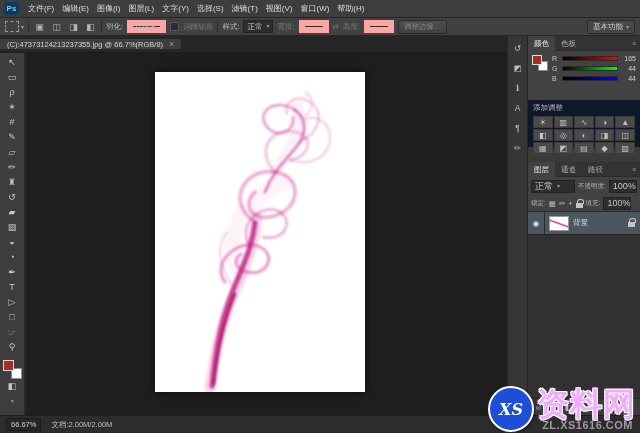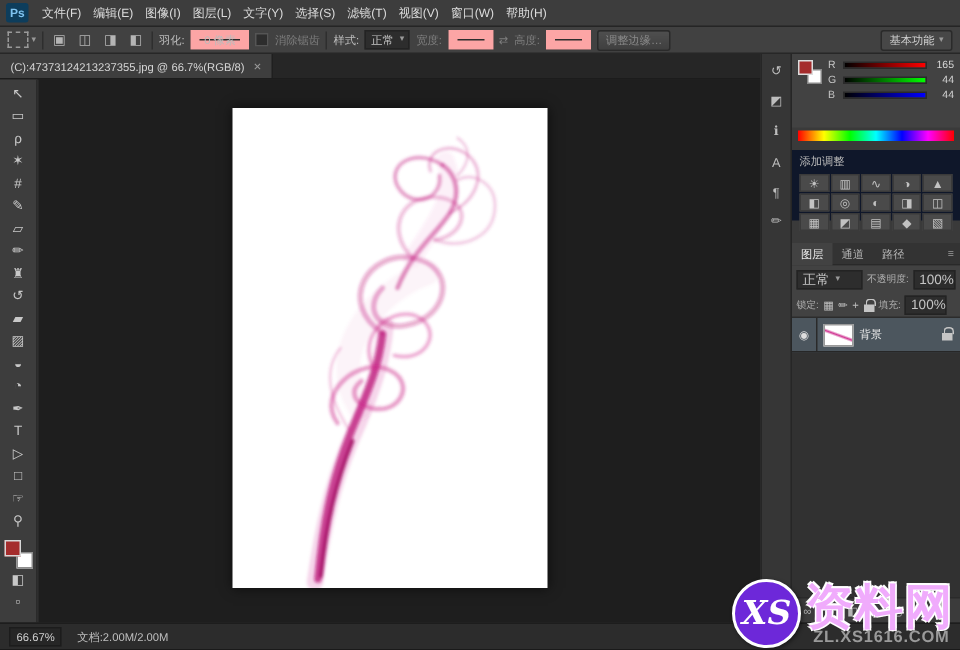--- a/index.html
+++ b/index.html
@@ -30,21 +30,21 @@
   .grayed { color:#7d7d7d; }
   .dropdown { background:#2d2d2d; border:1px solid #232323; height:13px; padding:0 3px; color:#c5c5c5;
               display:inline-flex; align-items:center; gap:4px; line-height:11px; }
   .btn { background:linear-gradient(#4f4f4f,#3f3f3f); border:1px solid #2a2a2a; border-radius:2px;
          padding:1px 5px; color:#8a8a8a; }
   .workspace { margin-left:auto; display:flex; align-items:center; gap:3px; background:#474747;
                border:1px solid #2a2a2a; border-radius:2px; padding:1px 5px; color:#d0d0d0; }
 
   
   .tabbar { position:absolute; top:36px; left:0; width:507px; height:17px; background:#262626;
-            border-bottom:1px solid #1c1c1c; display:flex; }
+            border-bottom:1px solid #1c1c1c; display:flex;align-items:center; }
   .doc-tab { background:#3e3e3e; border-right:1px solid #1f1f1f; display:flex; align-items:center;
              gap:6px; padding:0 7px; font-size:7.5px; color:#d5d5d5; }
   .tab-close { color:#999; font-size:9px; cursor:default; }
 
   
   .toolbox { position:absolute; top:53px; left:0; width:25px; bottom:18px; background:#3d3d3d;
              border-right:1px solid #2a2a2a; display:flex; flex-direction:column; align-items:center;
              padding-top:2px; }
   .tool { width:23px; height:15px; display:flex; align-items:center; justify-content:center; cursor:default; }
   .tool span { font-size:9px; color:#c8c8c8; line-height:1; }
@@ -124,24 +124,24 @@
   
   .statusbar { position:absolute; bottom:0; left:0; right:0; height:18px; background:#2c2c2c;
                border-top:1px solid #1d1d1d; display:flex; align-items:center; gap:10px;
                padding-left:6px; font-size:7.5px; color:#bfbfbf; }
   .zoom-box { background:#262626; border:1px solid #1c1c1c; padding:0 4px; height:13px;
               display:inline-flex; align-items:center; color:#cfcfcf; }
 
   
   .watermark { position:absolute; right:0; bottom:0; width:168px; height:56px; z-index:40; pointer-events:none; }
   .wm-circle { position:absolute; right:106px; bottom:1px; width:46px; height:46px; border-radius:50%;
-               background:#6d28d9; border:2px solid #fff; box-shadow:1px 1px 3px rgba(0,0,0,.45);
+               background:#1d4ed8; border:2px solid #fff; box-shadow:1px 1px 3px rgba(0,0,0,.45);
                display:flex; align-items:center; justify-content:center;
                font-family:"DejaVu Serif","Liberation Serif",serif; font-style:italic; font-weight:bold;
-               color:#fff; font-size:22px; }
+               color:#fff; font-size:16px; }
   .wm-name { position:absolute; right:4px; bottom:13px; font-size:32px; font-weight:bold; color:#f0abfc;
              letter-spacing:1px; line-height:1;
              text-shadow:1px 1px 0 #fff,-1px -1px 0 #fff,1px -1px 0 #fff,-1px 1px 0 #fff; }
   .wm-url { position:absolute; right:7px; bottom:2px; font-size:11px; font-weight:bold; color:#9a9a9a;
             letter-spacing:.5px; }
 </style>
 </head>
 <body>
 
 <div id="app">
@@ -307,20 +307,25 @@
     <span class="strip-icon">◩</span>
     <span class="strip-icon">ℹ</span>
     <span class="strip-icon">A</span>
     <span class="strip-icon">¶</span>
     <span class="strip-icon">✏</span>
   </div>
 
   <div class="panels">
 
     <div class="panel-color">
+      <div class="panel-header">
+        <span class="panel-tab active">颜色</span>
+        <span class="panel-tab">色板</span>
+        <span class="panel-menu">≡</span>
+      </div>
       <div class="body">
         <div class="mini-swatches">
           <span class="b"></span>
           <span class="f"></span>
         </div>
         <div class="channels">
           <div class="ch-row">
             <span class="ch-label">R</span>
             <span class="ch-track r"></span>
             <span class="ch-val">165</span>

